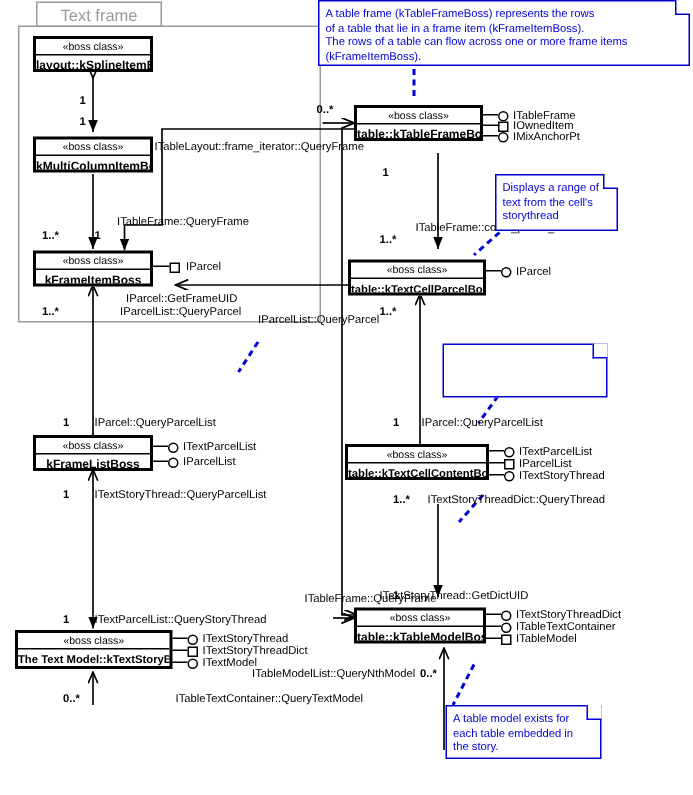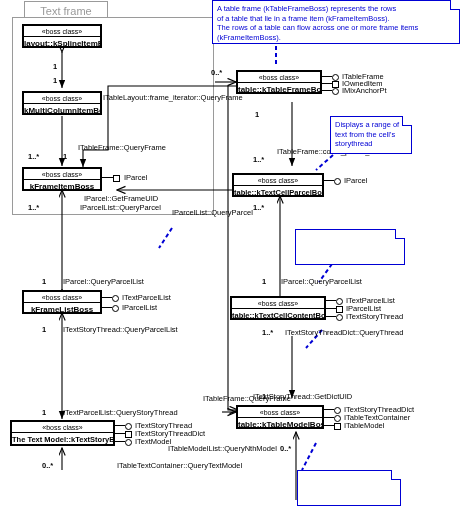--- a/index.html
+++ b/index.html
@@ -275,15 +275,18 @@
   </div>
 
 
   <div class="note" style="left:295px;top:229px;width:110px;height:36px;">
     <span class="fold"></span>
   </div>
 
 
   <div class="note" style="left:297px;top:470px;width:104px;height:36px;">
     <span class="fold"></span>
+    <p>A table model exists for
+each table embedded in
+the story.</p>
   </div>
 
 </div>
 
 </body></html>

